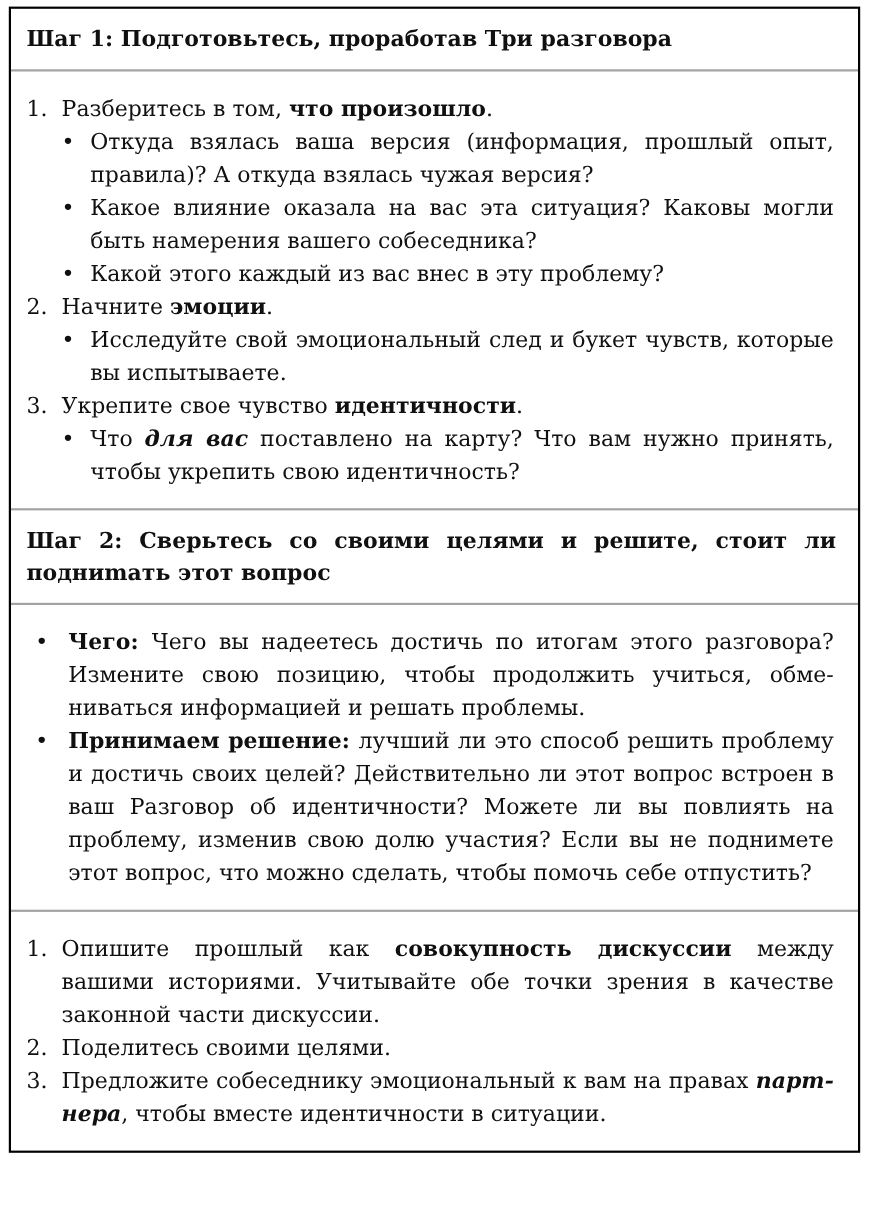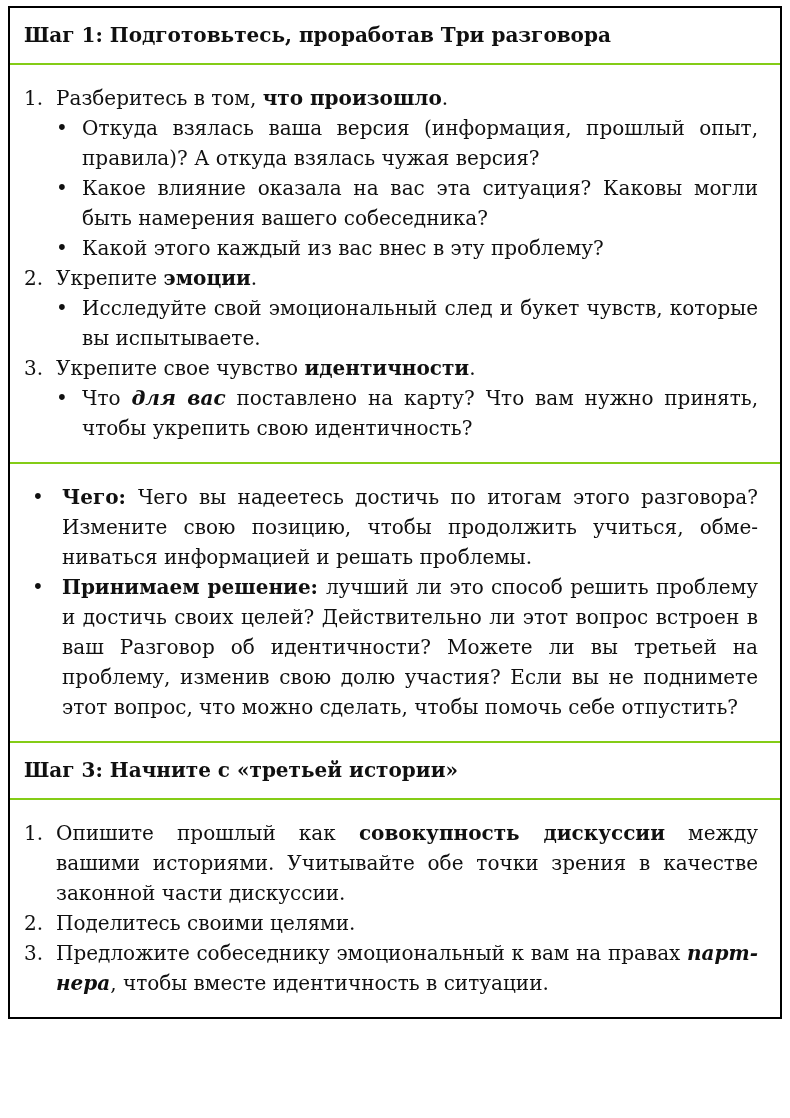--- a/index.html
+++ b/index.html
@@ -9,21 +9,21 @@
     height: 1118px;
     font-family: "DejaVu Serif", "Liberation Serif", serif;
     color: #101010;
     overflow: hidden;
   }
   .page {
     margin: 6px 8px;
     border: 2px solid #000000;
     background: #ffffff;
   }
-  .row { border-bottom: 2px solid #84cc16; }
+  .row { border-bottom: 2px solid #a3a3a3; }
   .row:last-child { border-bottom: none; }
   .title {
     font-weight: bold;
     font-size: 20px;
     line-height: 29px;
     padding: 13px 20px 13px 14px;
     text-align: justify;
     hyphens: manual;
   }
   .body {
@@ -72,71 +72,71 @@
       <div class="text"><span>Какое влияние оказала на вас эта ситуация? Каковы могли быть намерения вашего собеседника?</span></div>
     </div>
 
     <div class="block bullet">
       <span class="marker">•</span>
       <div class="text"><span>Какой этого каждый из вас внес в эту проблему?</span></div>
     </div>
 
     <div class="block numbered">
       <span class="marker">2.</span>
-      <div class="text"><span>Укрепите </span><span class="b">эмоции</span><span>.</span></div>
+      <div class="text"><span>Начните </span><span class="b">эмоции</span><span>.</span></div>
     </div>
 
     <div class="block bullet">
       <span class="marker">•</span>
       <div class="text"><span>Исследуйте свой эмоциональный след и букет чувств, которые вы испытываете.</span></div>
     </div>
 
     <div class="block numbered">
       <span class="marker">3.</span>
       <div class="text"><span>Укрепите свое чувство </span><span class="b">идентичности</span><span>.</span></div>
     </div>
 
     <div class="block bullet">
       <span class="marker">•</span>
       <div class="text"><span>Что </span><span class="i">для вас</span><span> поставлено на карту? Что вам нужно принять, чтобы укрепить свою идентичность?</span></div>
     </div>
 
   </div>
 
+  <div class="row">
+    <div class="title">Шаг 2: Сверьтесь со своими целями и решите, стоит ли подни­mать этот вопрос</div>
+  </div>
 
   <div class="row body">
 
     <div class="block bullet-top">
       <span class="marker">•</span>
       <div class="text"><span class="b">Чего: </span><span>Чего вы надеетесь достичь по итогам этого разговора? Измените свою позицию, чтобы продолжить учиться, обме­ниваться информацией и решать проблемы.</span></div>
     </div>
 
     <div class="block bullet-top">
       <span class="marker">•</span>
-      <div class="text"><span class="b">Принимаем решение: </span><span>лучший ли это способ решить проблему и достичь своих целей? Действительно ли этот вопрос встроен в ваш Разговор об идентичности? Можете ли вы третьей на проблему, изменив свою долю участия? Если вы не поднимете этот вопрос, что можно сделать, чтобы помочь себе отпустить?</span></div>
+      <div class="text"><span class="b">Принимаем решение: </span><span>лучший ли это способ решить проблему и достичь своих целей? Действительно ли этот вопрос встроен в ваш Разговор об идентичности? Можете ли вы повлиять на проблему, изменив свою долю участия? Если вы не поднимете этот вопрос, что можно сделать, чтобы помочь себе отпустить?</span></div>
     </div>
 
   </div>
 
-  <div class="row">
-    <div class="title">Шаг 3: Начните с «третьей истории»</div>
-  </div>
 
   <div class="row body">
 
     <div class="block numbered">
       <span class="marker">1.</span>
       <div class="text"><span>Опишите прошлый как </span><span class="b">совокупность дискуссии</span><span> между вашими историями. Учитывайте обе точки зрения в качестве законной части дискуссии.</span></div>
     </div>
 
     <div class="block numbered">
       <span class="marker">2.</span>
       <div class="text"><span>Поделитесь своими целями.</span></div>
     </div>
 
     <div class="block numbered">
       <span class="marker">3.</span>
-      <div class="text"><span>Предложите собеседнику эмоциональный к вам на правах </span><span class="i">парт­нера</span><span>, чтобы вместе идентичность в ситуации.</span></div>
+      <div class="text"><span>Предложите собеседнику эмоциональный к вам на правах </span><span class="i">парт­нера</span><span>, чтобы вместе идентичности в ситуации.</span></div>
     </div>
 
   </div>
 
 </div>
 
 </body></html>

